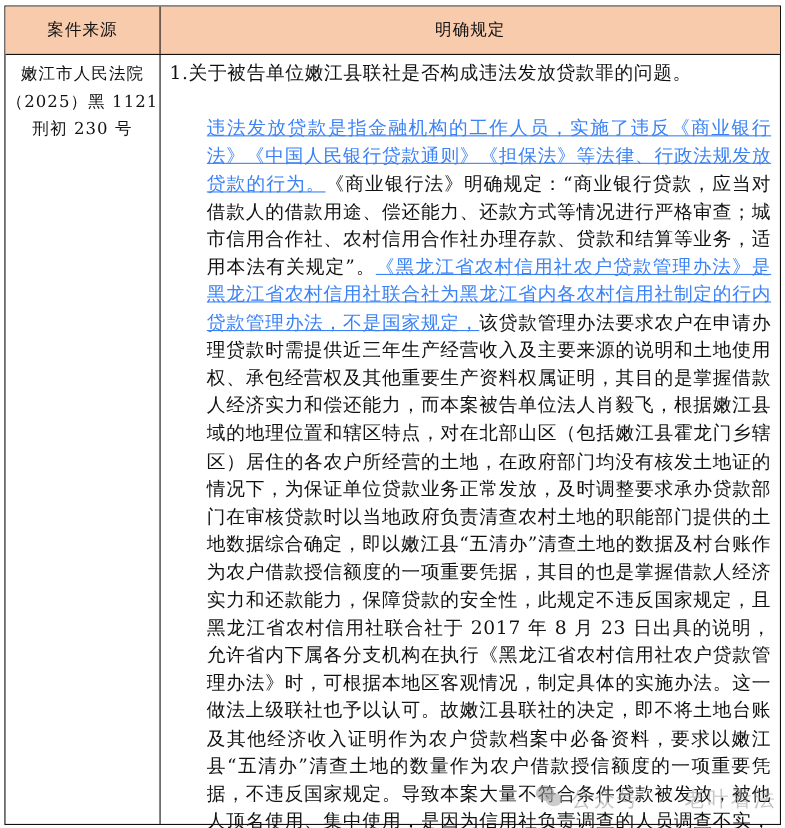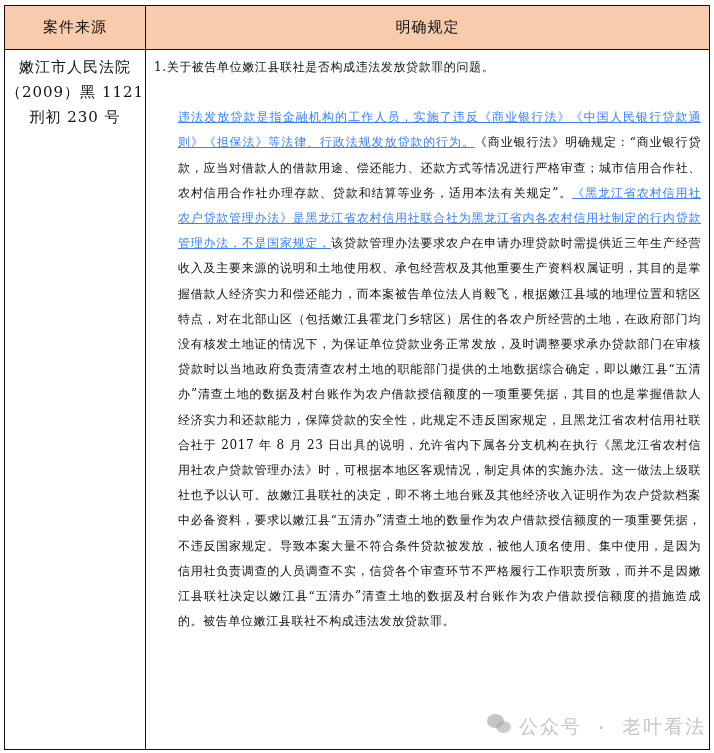--- a/index.html
+++ b/index.html
@@ -53,21 +53,21 @@
     }
     .source-cell {
       padding-top: 5px;
       text-align: center;
       font-size: 15px;
       line-height: 25px;
       letter-spacing: 1px;
     }
     .content-cell {
       padding: 5px 8px 0 8px;
-      font-size: 12px;
+      font-size: 17px;
       line-height: 25.2px;
       letter-spacing: 0.6px;
       text-align: justify;
     }
     .para {
       margin: 0;
     }
     .gap {
       height: 25px;
     }
@@ -108,21 +108,21 @@
 <body>
 
 <div class="table">
   <div class="header-row">
     <div class="header-cell col-left">案件来源</div>
     <div class="header-cell col-right">明确规定</div>
   </div>
   <div class="body-row">
     <div class="source-cell col-left">
       <div>嫩江市人民法院</div>
-      <div>（2009）黑 1121</div>
+      <div>（2025）黑 1121</div>
       <div>刑初 230 号</div>
     </div>
     <div class="content-cell col-right">
       <p class="para">1.关于被告单位嫩江县联社是否构成违法发放贷款罪的问题。</p>
       <div class="gap"></div>
       <p class="para indent"><span class="red">违法发放贷款是指金融机构的工作人员，实施了违反《商业银行法》《中国人民银行贷款通则》《担保法》等法律、行政法规发放贷款的行为。</span><span>《商业银行法》明确规定：“商业银行贷款，应当对借款人的借款用途、偿还能力、还款方式等情况进行严格审查；城市信用合作社、农村信用合作社办理存款、贷款和结算等业务，适用本法有关规定”。</span><span class="red">《黑龙江省农村信用社农户贷款管理办法》是黑龙江省农村信用社联合社为黑龙江省内各农村信用社制定的行内贷款管理办法，不是国家规定，</span><span>该贷款管理办法要求农户在申请办理贷款时需提供近三年生产经营收入及主要来源的说明和土地使用权、承包经营权及其他重要生产资料权属证明，其目的是掌握借款人经济实力和偿还能力，而本案被告单位法人肖毅飞，根据嫩江县域的地理位置和辖区特点，对在北部山区（包括嫩江县霍龙门乡辖区）居住的各农户所经营的土地，在政府部门均没有核发土地证的情况下，为保证单位贷款业务正常发放，及时调整要求承办贷款部门在审核贷款时以当地政府负责清查农村土地的职能部门提供的土地数据综合确定，即以嫩江县“五清办”清查土地的数据及村台账作为农户借款授信额度的一项重要凭据，其目的也是掌握借款人经济实力和还款能力，保障贷款的安全性，此规定不违反国家规定，且黑龙江省农村信用社联合社于 2017 年 8 月 23 日出具的说明，允许省内下属各分支机构在执行《黑龙江省农村信用社农户贷款管理办法》时，可根据本地区客观情况，制定具体的实施办法。这一做法上级联社也予以认可。故嫩江县联社的决定，即不将土地台账及其他经济收入证明作为农户贷款档案中必备资料，要求以嫩江县“五清办”清查土地的数量作为农户借款授信额度的一项重要凭据，不违反国家规定。导致本案大量不符合条件贷款被发放，被他人顶名使用、集中使用，是因为信用社负责调查的人员调查不实，信贷各个审查环节不严格履行工作职责所致，而并不是因嫩江县联社决定以嫩江县“五清办”清查土地的数据及村台账作为农户借款授信额度的措施造成的。被告单位嫩江县联社不构成违法发放贷款罪。</span></p>
     </div>
   </div>
 </div>
 

